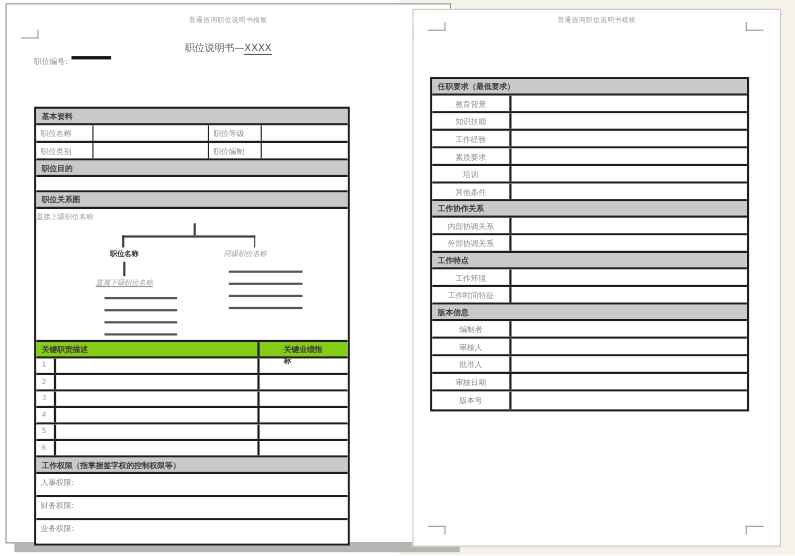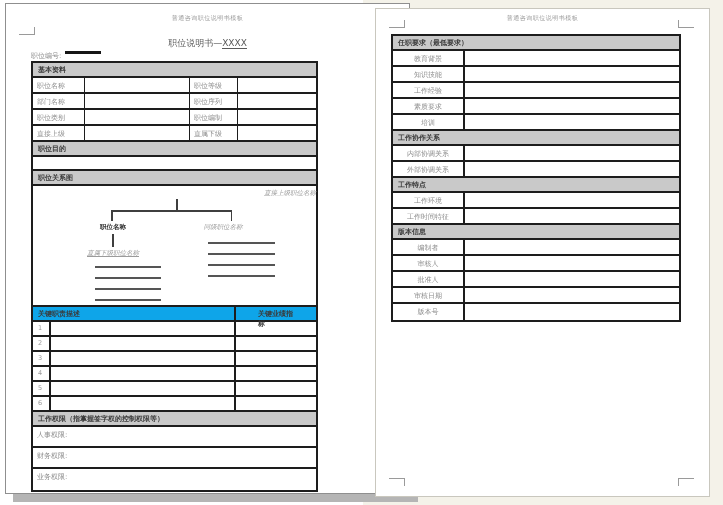--- a/index.html
+++ b/index.html
@@ -15,51 +15,51 @@
   .crop{position:absolute;width:15px;height:7px;}
   .crop.br{border-bottom:1px solid #9a9a9a;border-right:1px solid #9a9a9a;}
   .crop.bl{border-bottom:1px solid #9a9a9a;border-left:1px solid #9a9a9a;}
   .crop.tr{border-top:1px solid #9a9a9a;border-right:1px solid #9a9a9a;}
   .crop.tl{border-top:1px solid #9a9a9a;border-left:1px solid #9a9a9a;}
   .doc-title{position:absolute;top:33px;left:0;right:0;text-align:center;font-size:9px;color:#5a5a5a;}
   .title-code{border-bottom:1px solid #5a5a5a;}
   .code-line{position:absolute;top:47px;left:25px;display:flex;align-items:flex-start;gap:4px;font-size:7px;color:#8c8c8c;}
   .code-bar{display:inline-block;width:36px;height:3px;background:#151515;margin-bottom:1px;}
   
-  .tbl{position:absolute;border:2px solid #1d1d1d;box-sizing:border-box;background:#fff;}
+  .tbl{position:absolute;border:2px solid #1d1d1d;box-sizing:border-box;background:#fff;margin-top:36px;}
   .tbl *{box-sizing:border-box;}
   .main-tbl{left:25px;top:57px;width:287px;}
   .p2-tbl{left:15px;top:25px;width:290px;}
   .sec-header{height:15px;background:#c9c9c9;border-bottom:2px solid #1d1d1d;font-size:7px;font-weight:bold;color:#3a3a3a;padding:2px 5px;overflow:hidden;white-space:nowrap;}
   .frow{display:flex;border-bottom:2px solid #1d1d1d;background:#fff;}
   .frow.last{border-bottom:none;}
   .lbl{font-size:7px;color:#8c8c8c;padding:3px 4px;overflow:hidden;white-space:nowrap;}
   
   .bi{height:16px;}
   .bi .l1{width:52px;border-right:1px solid #1d1d1d;}
   .bi .v1{width:105px;border-right:1px solid #1d1d1d;}
   .bi .l2{width:48px;border-right:1px solid #1d1d1d;}
   .bi .v2{flex:1;}
   .purpose-row{height:14px;}
   
   .diagram{position:relative;height:121px;border-bottom:2px solid #1d1d1d;background:#fff;}
-  .dg-sup{position:absolute;top:3px;left:0;right:0;text-align:right;font-size:6.5px;color:#9b9b9b;font-style:italic;}
+  .dg-sup{position:absolute;top:3px;left:0;right:0;text-align:left;font-size:6.5px;color:#9b9b9b;}
   .dg-line-v1{position:absolute;left:143px;top:13px;width:1.5px;height:11px;background:#3f3f3f;}
   .dg-line-h{position:absolute;left:78px;top:24px;width:121px;height:1.5px;background:#3f3f3f;}
   .dg-stub-l{position:absolute;left:78px;top:24px;width:1.5px;height:11px;background:#3f3f3f;}
   .dg-stub-r{position:absolute;left:197.5px;top:24px;width:1.5px;height:11px;background:#3f3f3f;}
   .dg-self{position:absolute;top:37px;left:40px;width:80px;text-align:center;font-size:6.5px;font-weight:bold;color:#2e2e2e;}
   .dg-peer{position:absolute;top:37px;left:150px;width:80px;text-align:center;font-size:6.5px;color:#9b9b9b;font-style:italic;}
   .dg-line-v2{position:absolute;left:79px;top:48px;width:1.5px;height:13px;background:#3f3f3f;}
   .dg-sub{position:absolute;top:63px;left:35px;width:90px;text-align:center;font-size:6.5px;color:#9b9b9b;font-style:italic;text-decoration:underline;}
   .dg-fill{position:absolute;height:1.5px;background:#555;}
   .dg-fill.lft{left:62px;width:66px;}
   .dg-fill.rgt{left:175px;width:67px;}
   
-  .duty-head{display:flex;height:15px;border-bottom:2px solid #1d1d1d;background:#0ea5e9;}
+  .duty-head{display:flex;height:15px;border-bottom:2px solid #1d1d1d;background:#84cc16;}
   .duty-head .dh-l{width:203px;border-right:2px solid #1d1d1d;font-size:7px;font-weight:bold;color:#3a3a3a;padding:2px 5px;}
   .duty-head .dh-r{flex:1;font-size:7px;font-weight:bold;color:#3a3a3a;padding:2px 22px;}
   .duty{height:15px;}
   .duty .dn{width:18px;border-right:2px solid #1d1d1d;font-size:6.5px;color:#9b9b9b;padding:2px 0 0 5px;}
   .duty .dm{width:185px;border-right:2px solid #1d1d1d;}
   .duty .dk{flex:1;}
   .auth{height:21px;}
   
   .p2row{height:16px;text-align:center;}
   .p2row .pl{width:72px;border-right:2px solid #1d1d1d;}
@@ -86,35 +86,23 @@
     <div class="tbl main-tbl">
 
       <div class="sec-header">基本资料</div>
       <div class="frow bi">
         <div class="lbl l1">职位名称</div>
         <div class="v1"></div>
         <div class="lbl l2">职位等级</div>
         <div class="v2"></div>
       </div>
       <div class="frow bi">
-        <div class="lbl l1">部门名称</div>
-        <div class="v1"></div>
-        <div class="lbl l2">职位序列</div>
-        <div class="v2"></div>
-      </div>
-      <div class="frow bi">
         <div class="lbl l1">职位类别</div>
         <div class="v1"></div>
         <div class="lbl l2">职位编制</div>
-        <div class="v2"></div>
-      </div>
-      <div class="frow bi">
-        <div class="lbl l1">直接上级</div>
-        <div class="v1"></div>
-        <div class="lbl l2">直属下级</div>
         <div class="v2"></div>
       </div>
 
       <div class="sec-header">职位目的</div>
       <div class="frow purpose-row"></div>
 
       <div class="sec-header">职位关系图</div>
       <div class="diagram">
         <div class="dg-sup">直接上级职位名称</div>
         <div class="dg-line-v1"></div>
@@ -206,20 +194,24 @@
           <div class="pv"></div>
       </div>
       <div class="frow p2row">
         <div class="lbl pl">素质要求</div>
           <div class="pv"></div>
       </div>
       <div class="frow p2row">
         <div class="lbl pl">培训</div>
           <div class="pv"></div>
       </div>
+      <div class="frow p2row">
+        <div class="lbl pl">其他条件</div>
+          <div class="pv"></div>
+      </div>
 
       <div class="sec-header">工作协作关系</div>
       <div class="frow p2row">
         <div class="lbl pl">内部协调关系</div>
           <div class="pv"></div>
       </div>
       <div class="frow p2row">
         <div class="lbl pl">外部协调关系</div>
           <div class="pv"></div>
       </div>

